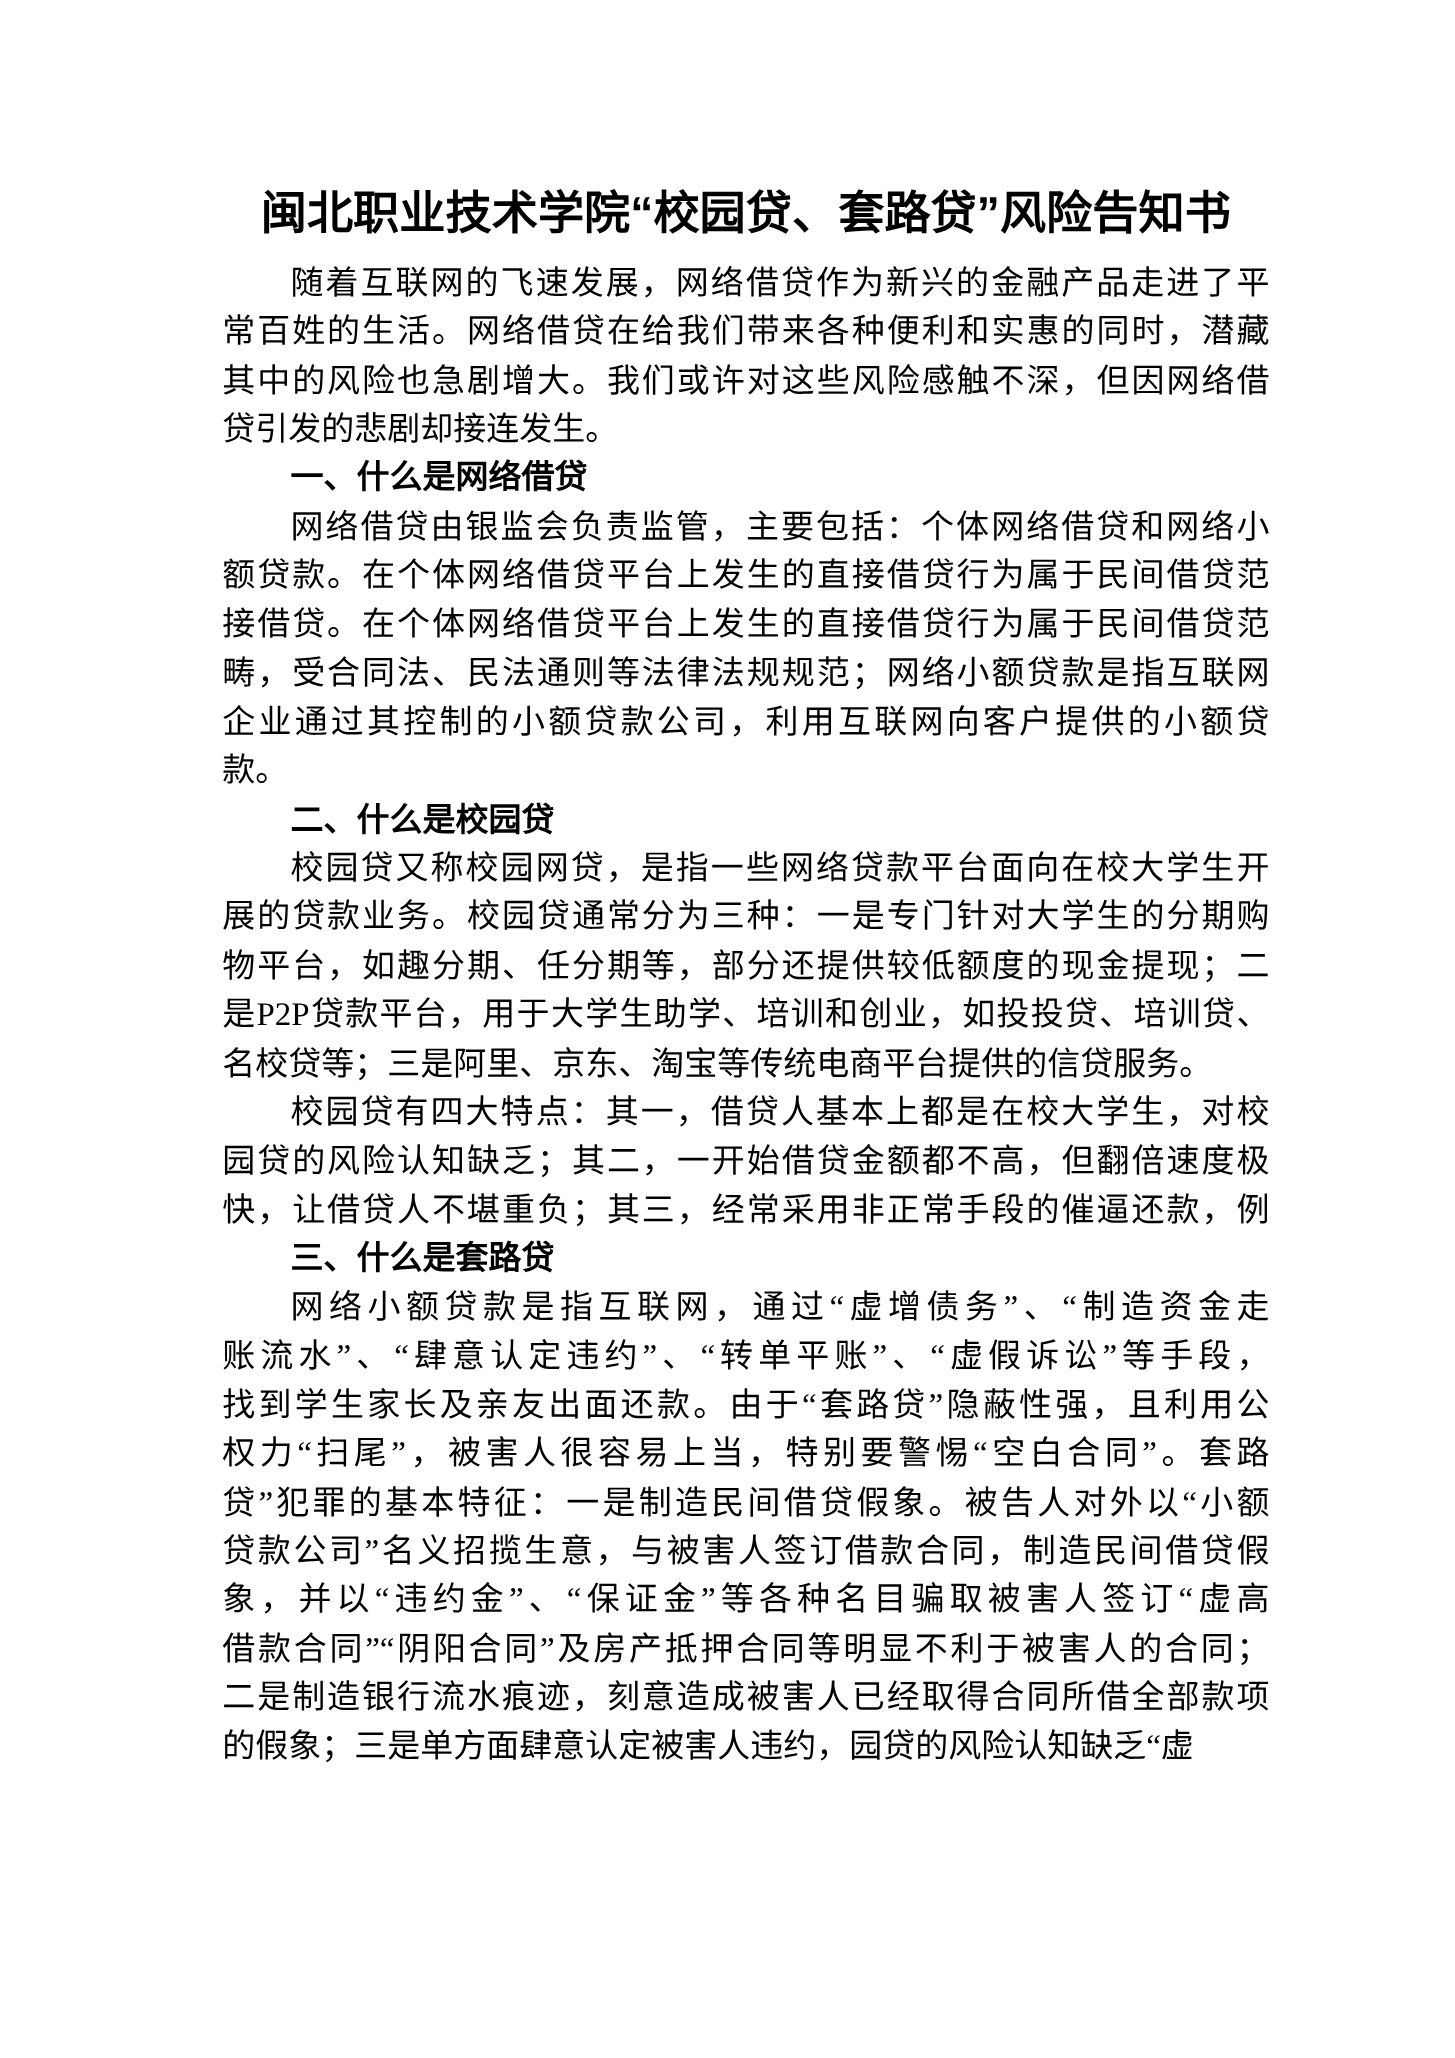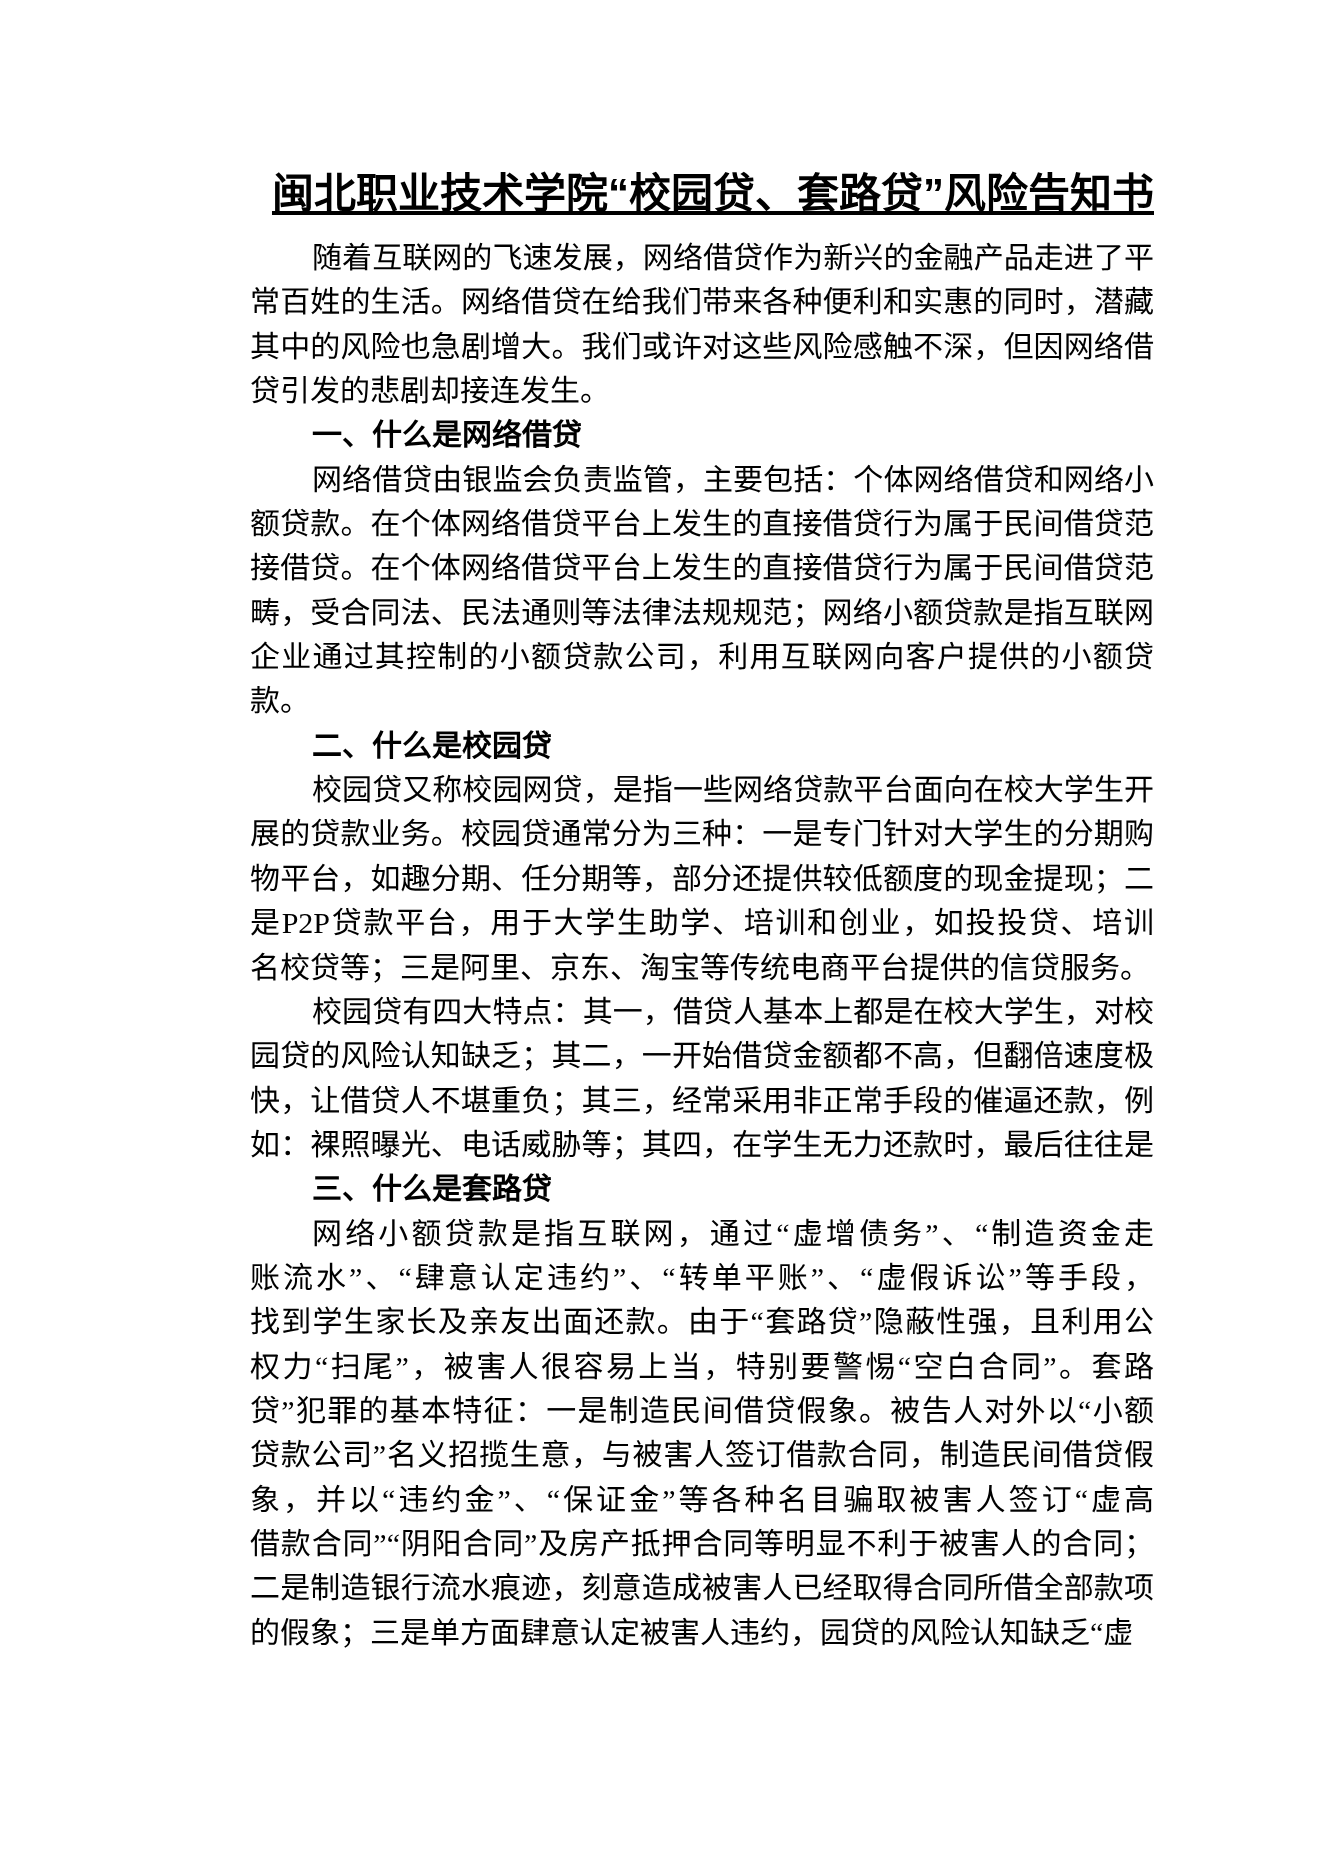--- a/index.html
+++ b/index.html
@@ -20,32 +20,30 @@
     left: 202px;
     top: 168px;
     width: 952px;
   }
   .doc-title {
     margin: 0 0 16px 0;
     font-family: "Liberation Sans", sans-serif;
     font-weight: 700;
     font-size: 42px;
     line-height: 52px;
-    text-align: right;
+    text-align: center;
     white-space: nowrap;
-    text-decoration: underline;
   }
   .block { margin: 0; }
   .line {
     font-family: "Liberation Serif", serif;
     font-size: 30px;
     line-height: 44.35px;
     height: 44.35px;
     overflow: hidden;
-    margin-left: 48px;
   }
   .line.first { text-indent: 62px; }
   .line.just {
     text-align: justify;
     text-align-last: justify;
     text-justify: inter-character;
   }
   .heading .line {
     font-family: "Liberation Sans", sans-serif;
     font-weight: 700;
@@ -83,21 +81,20 @@
           <div class="line first just">校园贷又称校园网贷，是指一些网络贷款平台面向在校大学生开</div>
           <div class="line just">展的贷款业务。校园贷通常分为三种：一是专门针对大学生的分期购</div>
           <div class="line just">物平台，如趣分期、任分期等，部分还提供较低额度的现金提现；二</div>
           <div class="line just">是P2P贷款平台，用于大学生助学、培训和创业，如投投贷、培训贷、</div>
           <div class="line">名校贷等；三是阿里、京东、淘宝等传统电商平台提供的信贷服务。</div>
         </div>
         <div class="block paragraph">
           <div class="line first just">校园贷有四大特点：其一，借贷人基本上都是在校大学生，对校</div>
           <div class="line just">园贷的风险认知缺乏；其二，一开始借贷金额都不高，但翻倍速度极</div>
           <div class="line just">快，让借贷人不堪重负；其三，经常采用非正常手段的催逼还款，例</div>
-          <div class="line just">如：裸照曝光、电话威胁等；其四，在学生无力还款时，最后往往是</div>
         </div>
         <div class="block heading">
           <div class="line">三、什么是套路贷</div>
         </div>
         <div class="block paragraph">
           <div class="line first just">网络小额贷款是指互联网，通过“虚增债务”、“制造资金走</div>
           <div class="line just">账流水”、“肆意认定违约”、“转单平账”、“虚假诉讼”等手段，</div>
           <div class="line just">找到学生家长及亲友出面还款。由于“套路贷”隐蔽性强，且利用公</div>
           <div class="line just">权力“扫尾”，被害人很容易上当，特别要警惕“空白合同”。套路</div>
           <div class="line just">贷”犯罪的基本特征：一是制造民间借贷假象。被告人对外以“小额</div>

